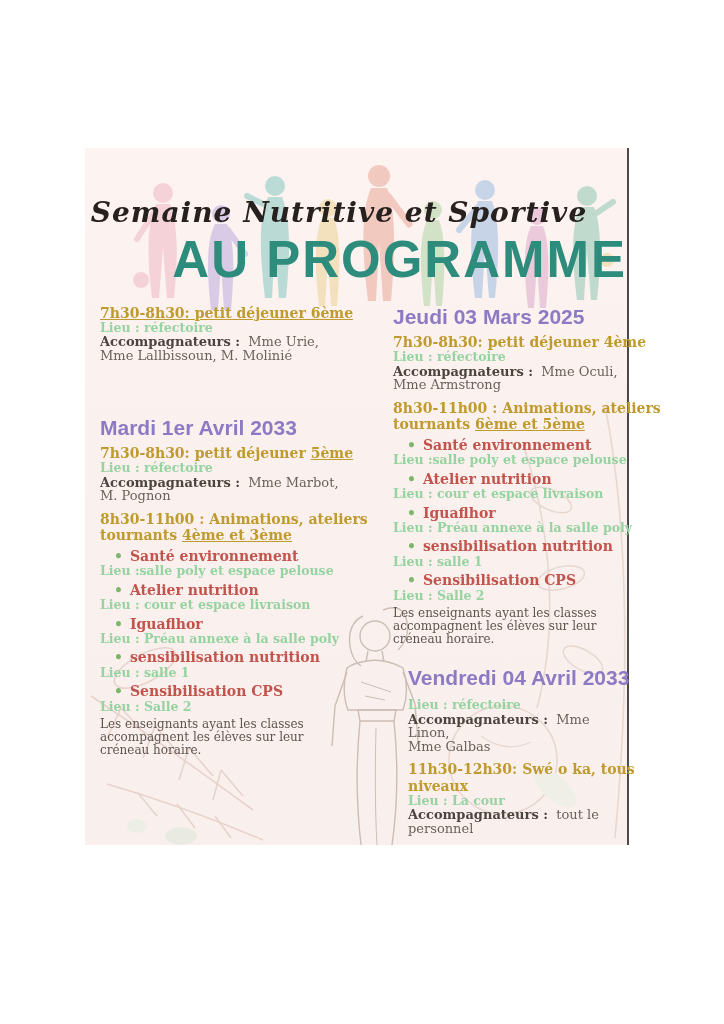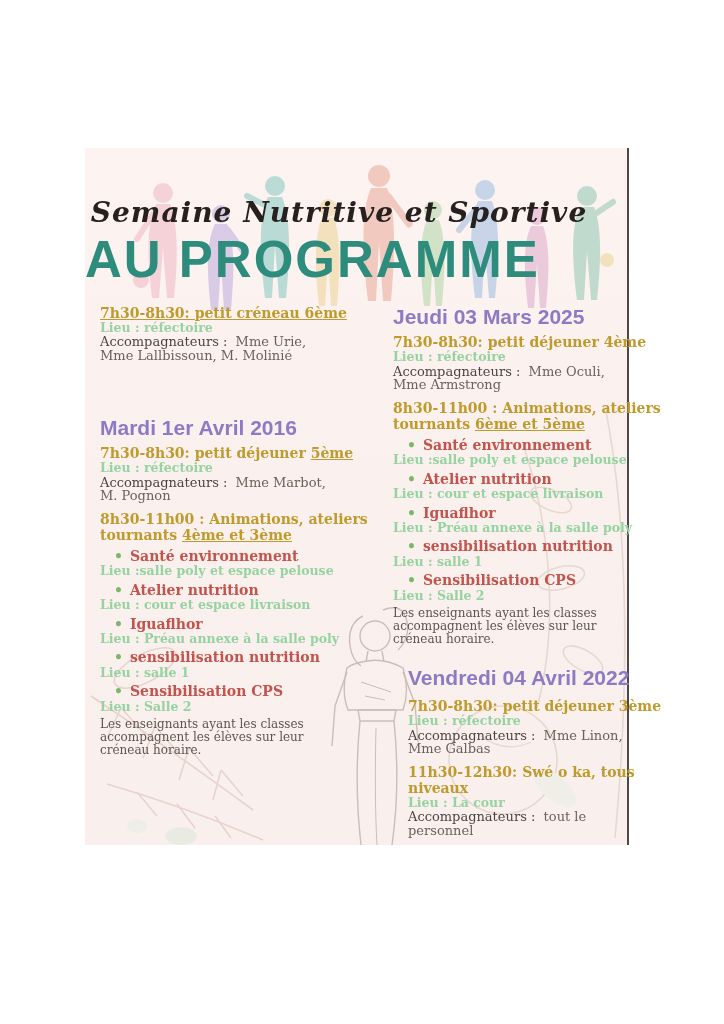--- a/index.html
+++ b/index.html
@@ -7,38 +7,38 @@
         font-family:"DejaVu Serif", serif;}
   .poster{position:absolute;left:85px;top:148px;width:542px;height:697px;
           background:linear-gradient(180deg,#fdf3f1 0%,#faf0ed 45%,#f9efec 100%);
           border-right:2px solid #4a4a4a;}
   .decor{position:absolute;left:0;top:0;width:542px;height:697px;pointer-events:none;}
   .content{position:absolute;left:0;top:0;width:542px;height:697px;}
 
   .subtitle{position:absolute;left:0;top:48px;width:508px;text-align:center;
             font-family:"DejaVu Serif",serif;font-style:italic;font-weight:bold;
             font-size:28px;color:#26211f;letter-spacing:1px;}
-  .big-title{position:absolute;left:0;top:82px;width:542px;text-align:left;
+  .big-title{position:absolute;left:0;top:82px;width:542px;text-align:right;
              font-family:"Liberation Sans",sans-serif;font-weight:bold;
              font-size:51px;color:#2e8c7d;letter-spacing:2px;}
 
   .col{position:absolute;}
   .col-left-lundi{left:15px;top:157px;width:245px;}
   .col-left-mardi{left:15px;top:268px;width:245px;}
   .col-right-jeudi{left:308px;top:157px;width:232px;}
   .col-right-vendredi{left:323px;top:518px;width:218px;}
 
   .day-heading{font-family:"Liberation Sans",sans-serif;font-weight:bold;
                font-size:21px;color:#8d7ac4;white-space:nowrap;margin-bottom:5px;line-height:1.15;}
   .session{margin-bottom:8px;}
   .time-line{font-size:14px;font-weight:bold;color:#bf9a2c;line-height:1.15;white-space:nowrap;}
   .u{text-decoration:underline;}
   .lieu{font-size:12.5px;font-weight:bold;color:#95d3a1;line-height:1.15;white-space:nowrap;}
   .accomp{font-size:13px;color:#6a625a;line-height:1.05;}
-  .accomp-label{font-weight:normal;color:#4c453f;}
+  .accomp-label{font-weight:bold;color:#4c453f;}
   .accomp-line2{font-size:13px;color:#6a625a;line-height:1.05;}
   .bullets{margin-top:6px;}
   .bullet-item{margin-bottom:4px;}
   .bullet-label{font-size:14px;font-weight:bold;color:#c2544d;line-height:1.1;
                 padding-left:14px;white-space:nowrap;}
   .bullet-label::before{content:"\2022";color:#7cb668;margin-right:7px;font-size:14px;}
   .note{margin-top:0;font-size:12px;color:#5f544d;line-height:1.1;width:100%;}
 </style>
 </head>
 <body>
@@ -132,29 +132,29 @@
       </g>
     </svg>
 
     <div class="content">
 
       <div class="subtitle">Semaine Nutritive et Sportive</div>
       <div class="big-title">AU PROGRAMME</div>
 
       <div class="col col-left-lundi">
         <div class="session">
-          <div class="time-line"><span></span><span class="u">7h30-8h30: petit créneau 6ème</span></div>
+          <div class="time-line"><span></span><span class="u">7h30-8h30: petit déjeuner 6ème</span></div>
           <div class="lieu">Lieu : réfectoire</div>
           <div class="accomp"><span class="accomp-label">Accompagnateurs :</span>&nbsp; <span>Mme Urie,</span></div>
           <div class="accomp-line2">Mme Lallbissoun, M. Molinié</div>
         </div>
       </div>
 
       <div class="col col-left-mardi">
-        <div class="day-heading">Mardi 1er Avril 2016</div>
+        <div class="day-heading">Mardi 1er Avril 2033</div>
         <div class="session">
           <div class="time-line"><span>7h30-8h30: petit déjeuner </span><span class="u">5ème</span></div>
           <div class="lieu">Lieu : réfectoire</div>
           <div class="accomp"><span class="accomp-label">Accompagnateurs :</span>&nbsp; <span>Mme Marbot,</span></div>
           <div class="accomp-line2">M. Pognon</div>
         </div>
         <div class="session" style="margin-bottom:2px;">
           <div class="time-line">8h30-11h00 : Animations, ateliers</div>
           <div class="time-line"><span>tournants </span><span class="u">4ème et 3ème</span></div>
         </div>
@@ -214,23 +214,22 @@
           </div>
           <div class="bullet-item">
             <div class="bullet-label">Sensibilisation CPS</div>
             <div class="lieu">Lieu : Salle 2</div>
           </div>
         </div>
         <div class="note">Les enseignants ayant les classes accompagnent les élèves sur leur créneau horaire.</div>
       </div>
 
       <div class="col col-right-vendredi">
-        <div class="day-heading" style="margin-bottom:8px;">Vendredi 04 Avril 2022</div>
-        <div class="session">
-          <div class="time-line"><span>7h30-8h30: petit déjeuner 3ème</span><span class="u"></span></div>
+        <div class="day-heading" style="margin-bottom:8px;">Vendredi 04 Avril 2033</div>
+        <div class="session">
           <div class="lieu">Lieu : réfectoire</div>
           <div class="accomp"><span class="accomp-label">Accompagnateurs :</span>&nbsp; <span>Mme Linon,</span></div>
           <div class="accomp-line2">Mme Galbas</div>
         </div>
         <div class="session">
           <div class="time-line">11h30-12h30: Swé o ka, tous</div>
           <div class="time-line"><span>niveaux</span><span class="u"></span></div>
           <div class="lieu">Lieu : La cour</div>
           <div class="accomp"><span class="accomp-label">Accompagnateurs :</span>&nbsp; <span>tout le</span></div>
           <div class="accomp-line2">personnel</div>

